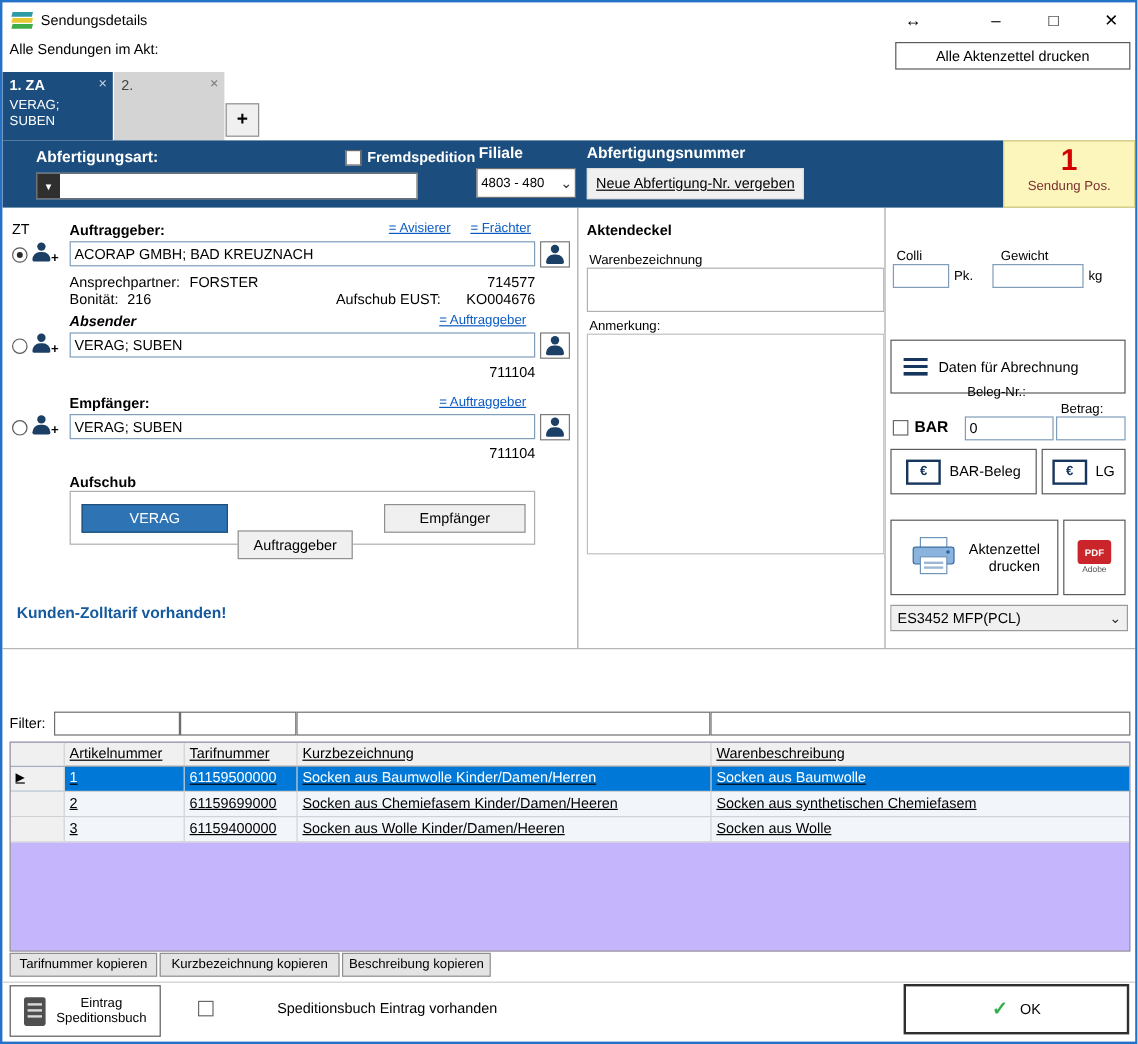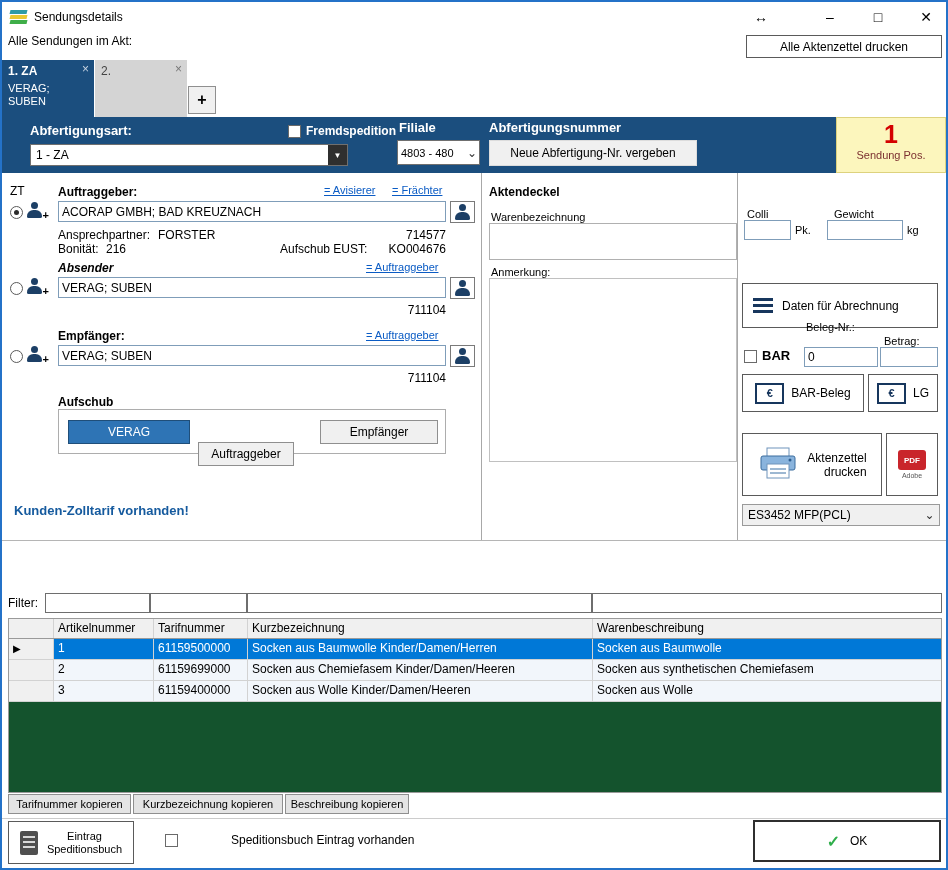--- a/index.html
+++ b/index.html
@@ -32,21 +32,21 @@
   .person::before { content:""; position:absolute; left:5px; top:0; width:7px; height:7px; border-radius:50%; background:#1c3f66; }
   .person::after { content:""; position:absolute; left:1px; top:8px; width:15px; height:8px; border-radius:8px 8px 2px 2px; background:#1c3f66; }
   .pplus { position:absolute; right:-6px; bottom:-3px; font-size:11px; font-weight:bold; color:#000; line-height:1; }
   .icon-btn { background:#fff; border:1px solid #7a7a7a; display:flex; align-items:center; justify-content:center; cursor:pointer; box-sizing:border-box; }
   .groupbox { border:1px solid #adadad; background:#fff; }
   .gb-accent { background:#2e74b5 !important; border:1px solid #1f4e79 !important; color:#fff; }
   .list-icon { width:20px; height:15px; background:repeating-linear-gradient(to bottom, #17365d 0 3px, transparent 3px 6px); flex:none; }
   .euro-note { width:25px; height:17px; border:2px solid #17365d; background:#fff; display:flex; align-items:center; justify-content:center; font-size:11px; font-weight:bold; color:#17365d; flex:none; }
   .vline { background:#a8a8a8; width:1px; }
   .hline { background:#b5b5b5; height:1px; }
-  .tbl { border:1px solid #9a9a9a; background:#14532d; overflow:hidden; }
+  .tbl { border:1px solid #9a9a9a; background:#c4b5fd; overflow:hidden;text-decoration:underline; }
   .trow { display:flex; height:20px; border-bottom:1px solid #d2d2d2; background:#fff; }
   .trow.head { height:19px; background:#f0f0f0; border-bottom:1px solid #9a9a9a; cursor:default; }
   .trow.data { background:#f2f6fb; cursor:pointer; }
   .trow.sel { background:#0078d7; color:#fff; }
   .tc { padding:2px 4px; font-size:12px; border-right:1px solid #d2d2d2; white-space:nowrap; overflow:hidden; box-sizing:border-box; }
   .c0 { width:45px; flex:none; padding:2px; background:#f0f0f0; color:#000; }
   .c1 { width:100px; flex:none; }
   .c2 { width:94px; flex:none; }
   .c3 { width:345px; flex:none; }
   .c4 { flex:1; border-right:none; }
@@ -89,30 +89,29 @@
     <div class="a lbl" style="left:6px;top:4px;color:#444;">2.</div>
     <span class="tab-x" style="color:#777;">×</span>
   </div>
   <div class="a btn" style="left:186px;top:84px;width:28px;height:28px;font-size:16px;font-weight:bold;">+</div>
 
   <div class="a band" style="left:0;top:115px;width:944px;height:56px;"></div>
   <div class="a lbl b wh" style="left:28px;top:121px;font-size:13px;">Abfertigungsart:</div>
   <div class="a cb" style="left:286px;top:123px;"></div>
   <div class="a lbl b wh" style="left:304px;top:122px;">Fremdspedition</div>
   <div class="a dd" style="left:28px;top:142px;width:318px;height:22px;">
-    <span class="dd-t">1 - ZA</span>
     <span class="dd-a dark">▼</span>
   </div>
   <div class="a lbl b wh" style="left:397px;top:118px;font-size:13px;">Filiale</div>
   <div class="a dd" style="left:395px;top:138px;width:83px;height:25px;">
     <span class="dd-t" style="font-size:11px;padding:0 3px;">4803 - 480</span>
     <span class="dd-a plain" style="width:14px;">⌄</span>
   </div>
   <div class="a lbl b wh" style="left:487px;top:118px;font-size:13px;">Abfertigungsnummer</div>
-  <div class="a btn" style="left:487px;top:138px;width:208px;height:26px;border:1px solid #dcdcdc;">Neue Abfertigung-Nr. vergeben</div>
+  <div class="a btn" style="left:487px;top:138px;width:181px;height:26px;border:1px solid #dcdcdc;text-decoration:underline;">Neue Abfertigung-Nr. vergeben</div>
   <div class="a" style="left:834px;top:115px;width:110px;height:56px;background:#fcf6bd;border:1px solid #ddd27e;">
     <div style="text-align:center;font-size:25px;font-weight:bold;color:#d40000;margin-top:2px;">1</div>
     <div style="text-align:center;font-size:11px;color:#7b3030;">Sendung Pos.</div>
   </div>
 
   <div class="a lbl" style="left:8px;top:182px;">ZT</div>
 
   <div class="a radio sel" style="left:8px;top:204px;"></div>
   <div class="a" style="left:24px;top:200px;width:24px;height:20px;">
     <span class="person"><span class="pplus">+</span></span>

